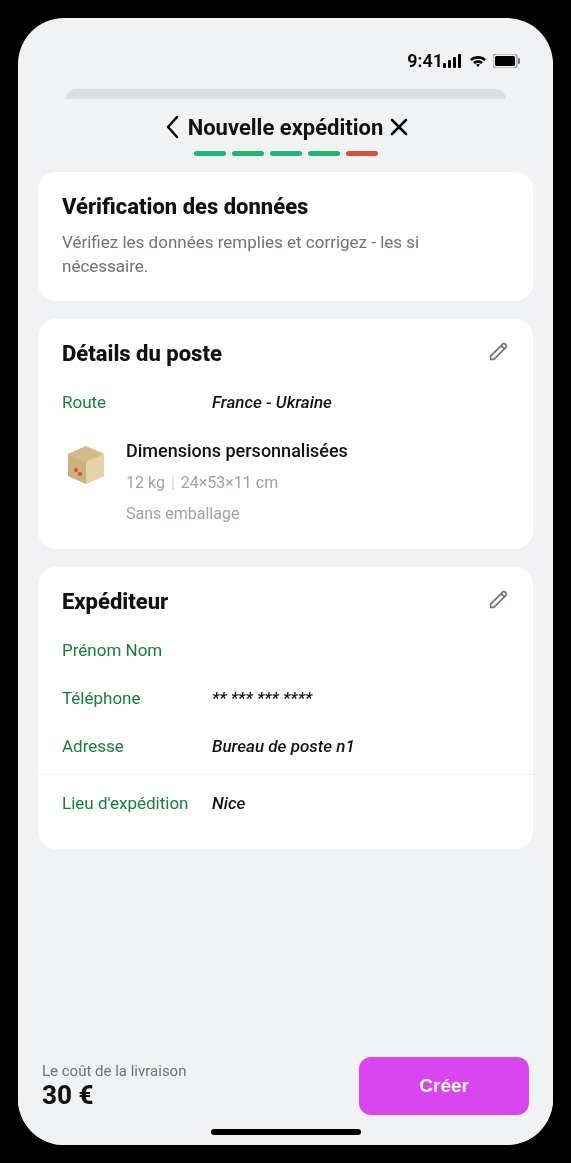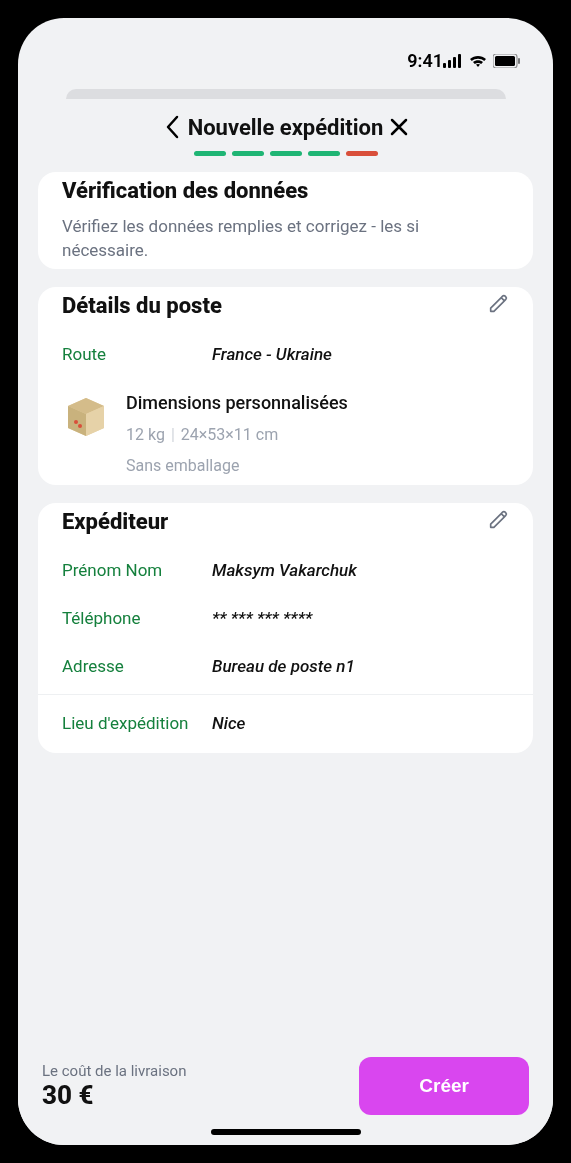--- a/index.html
+++ b/index.html
@@ -89,21 +89,21 @@
     .seg-green { background: #1fb574; }
     .seg-red { background: #d94f3a; }
     .content {
       flex: 1;
       overflow-y: auto;
       padding: 0 20px 16px;
     }
     .card {
       background: #fff;
       border-radius: 18px;
-      padding: 6px 24px;
+      padding: 22px 24px;
       margin-bottom: 18px;
     }
     .card-header {
       display: flex;
       justify-content: space-between;
       align-items: flex-start;
     }
     .card-title {
       font-size: 22px;
       font-weight: 800;
@@ -303,21 +303,20 @@
         <div class="card-header">
           <div class="card-title">Expéditeur</div>
           <div class="edit-icon">
             <svg width="22" height="22" viewBox="0 0 24 24">
                 <path d="M4 20 L4 16.5 L15.5 5 L19 8.5 L7.5 20 Z M15.5 5 L17 3.5 C17.8 2.7 19 2.7 19.8 3.5 L20.5 4.2 C21.3 5 21.3 6.2 20.5 7 L19 8.5" stroke="#6b7280" stroke-width="1.8" fill="none" stroke-linejoin="round"></path>
               </svg>
           </div>
         </div>
         <div class="row">
           <div class="row-label">Prénom Nom</div>
-          <div class="row-value">Maksym Vakarchuk</div>
         </div>
         <div class="row">
           <div class="row-label">Téléphone</div>
           <div class="row-value">** *** *** ****</div>
         </div>
         <div class="row">
           <div class="row-label">Adresse</div>
           <div class="row-value">Bureau de poste n1</div>
         </div>
         <div class="divider"></div>

